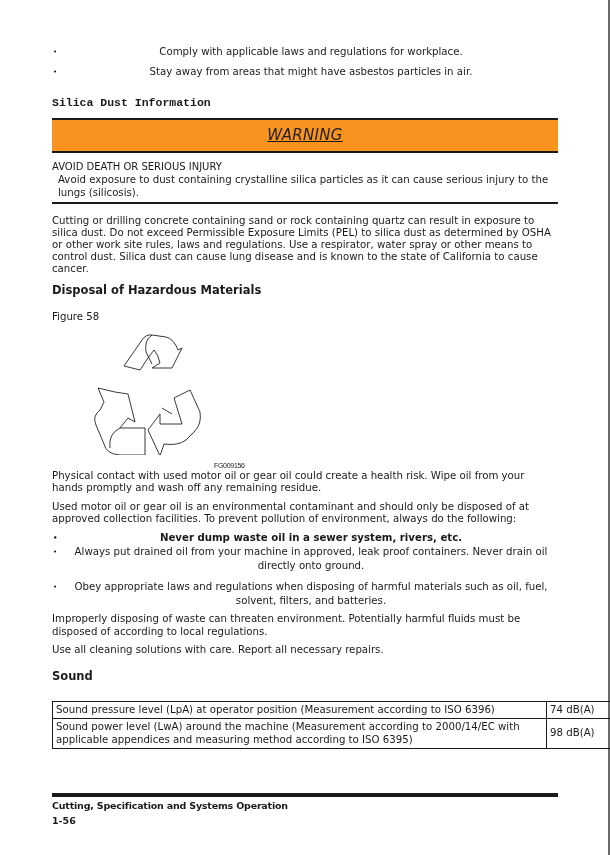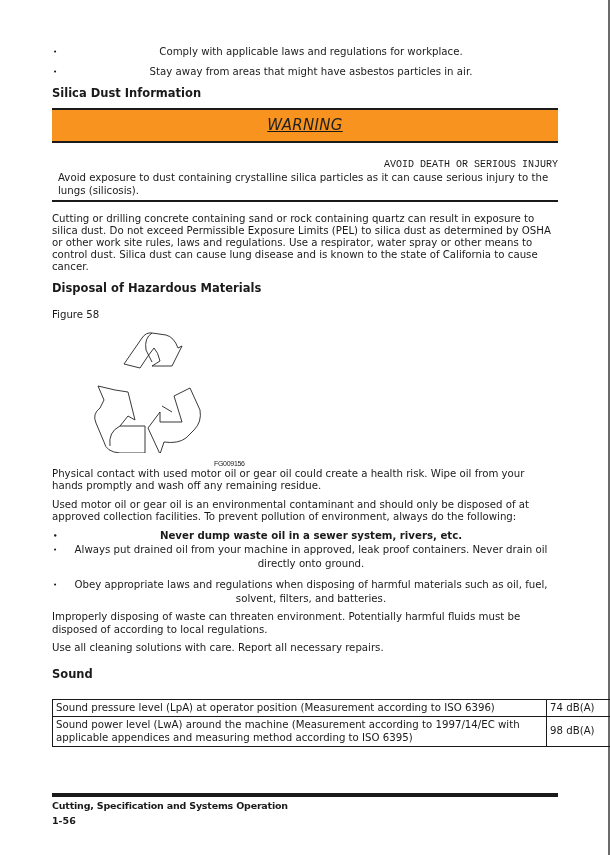--- a/index.html
+++ b/index.html
@@ -29,21 +29,21 @@
       border-top: 2px solid #1a1a1a; border-bottom: 2px solid #1a1a1a; margin-top: 8px;
     }
     .warning-band {
       background: #f7931e; height: 31px; display: flex; align-items: center; justify-content: center;
       border-bottom: 2px solid #1a1a1a;
       text-decoration: underline;
     }
     .warning-title {
       font-style: italic; font-size: 15px; letter-spacing: 0.3px; color: #222;
     }
-    .warning-sub { text-align: right; font-size: 10px; margin-top: 16px; line-height: 12px; font-family: Liberation Mono, monospace; }
+    .warning-sub { text-align: left; font-size: 10px; margin-top: 8px; line-height: 12px; }
     .warning-body { padding: 0 4px 3px 6px; font-size: 10.2px; line-height: 13px; }
     .figure-label { margin: 12px 0 0 0; }
     .figure {
       position: relative; height: 130px; margin-top: 6px;
     }
     .figure svg { position: absolute; left: 38px; top: 0; }
     .figure-id {
       position: absolute; left: 162px; top: 130px; font-size: 7px; letter-spacing: -0.3px;
       font-family: "Liberation Sans", sans-serif;
     }
@@ -65,21 +65,21 @@
 </head>
 <body>
 
 <div class="page-edge"></div>
 
 <div class="content">
 
   <div class="bullet">Comply with applicable laws and regulations for workplace.</div>
   <div class="bullet">Stay away from areas that might have asbestos particles in air.</div>
 
-  <h2 style="margin-top:8px;">Silica Dust Information</h2>
+  <h2 style="margin-top:18px;font-family:Liberation Mono, monospace;">Silica Dust Information</h2>
 
   <div class="warning">
     <div class="warning-band">
       <span class="warning-title">WARNING</span>
     </div>
     <div class="warning-sub">AVOID DEATH OR SERIOUS INJURY</div>
     <div class="warning-body">Avoid exposure to dust containing crystalline silica particles as it can cause serious injury to the lungs (silicosis).</div>
   </div>
 
   <p style="margin-top:11px; line-height:12px;">Cutting or drilling concrete containing sand or rock containing quartz can result in exposure to silica dust. Do not exceed Permissible Exposure Limits (PEL) to silica dust as determined by OSHA or other work site rules, laws and regulations. Use a respirator, water spray or other means to control dust. Silica dust can cause lung disease and is known to the state of California to cause cancer.</p>
@@ -116,21 +116,21 @@
   <h2 style="margin-top:12px;">Sound</h2>
 
 
   <table>
     <tbody>
         <tr>
       <td>Sound pressure level (LpA) at operator position (Measurement according to ISO 6396)</td>
       <td class="val">74 dB(A)</td>
     </tr>
     <tr>
-      <td>Sound power level (LwA) around the machine (Measurement according to 1997/14/EC with applicable appendices and measuring method according to ISO 6395)</td>
+      <td>Sound power level (LwA) around the machine (Measurement according to 2000/14/EC with applicable appendices and measuring method according to ISO 6395)</td>
       <td class="val">98 dB(A)</td>
     </tr>
   </tbody>
     </table>
 </div>
 
 <div class="footer-rule"></div>
 <div class="footer-title">Cutting, Specification and Systems Operation</div>
 <div class="footer-page">1-56</div>
 

